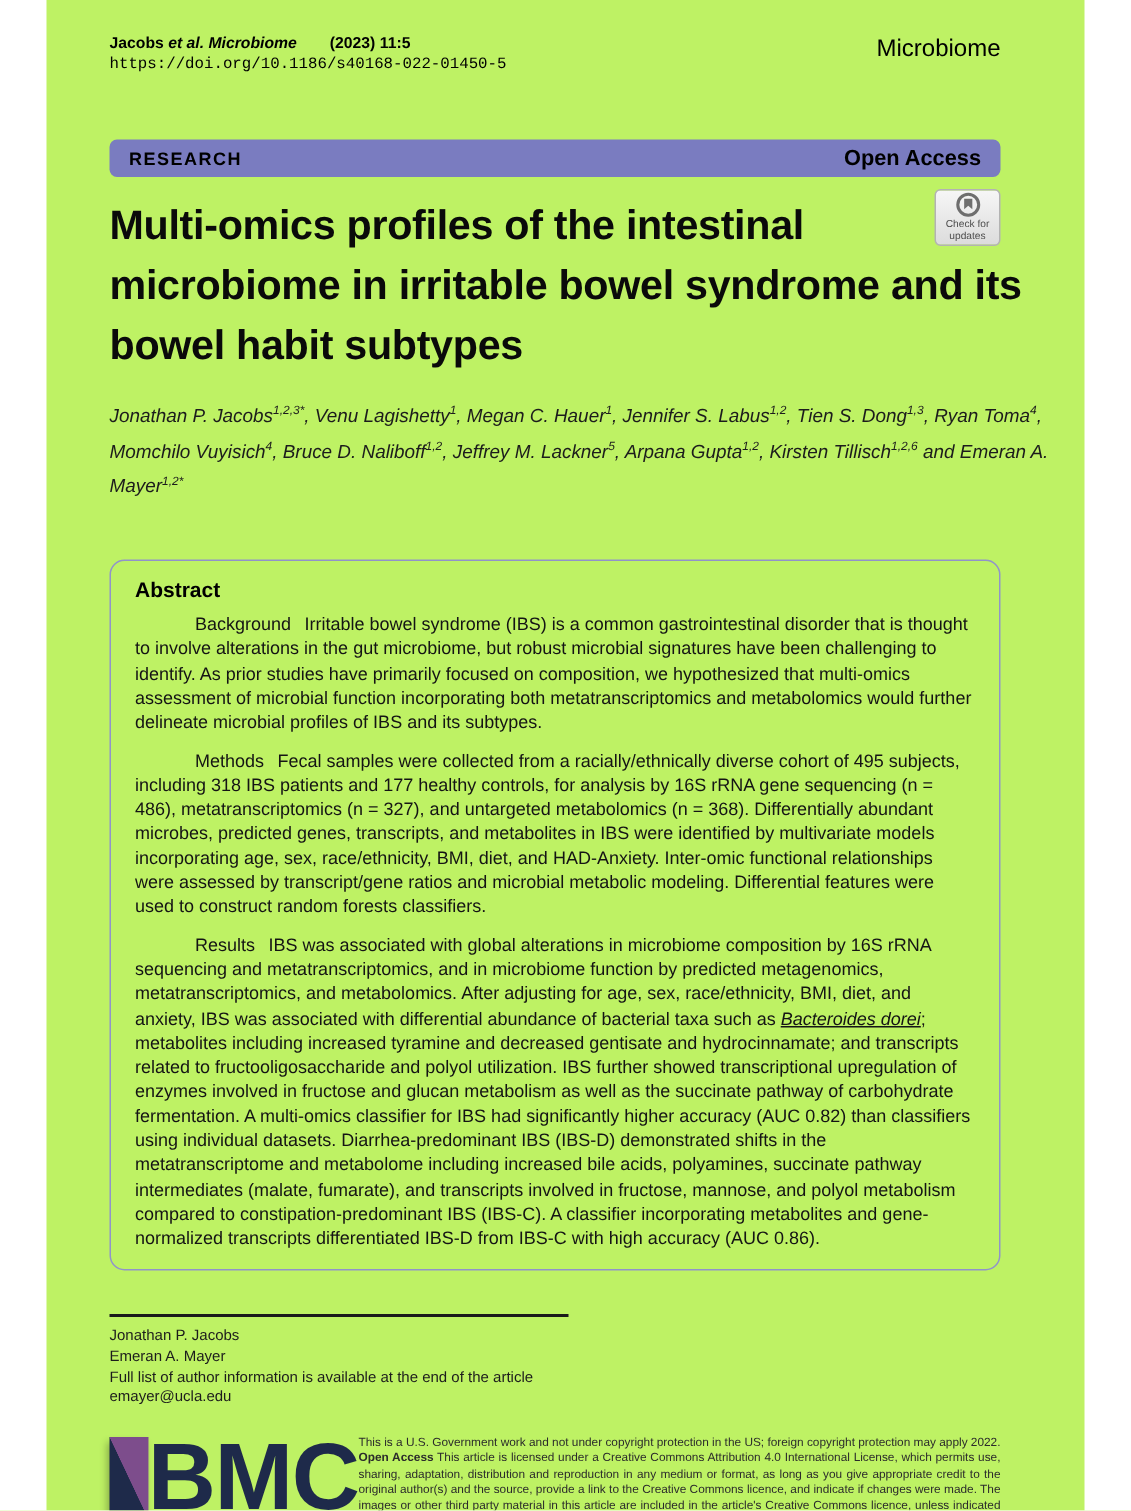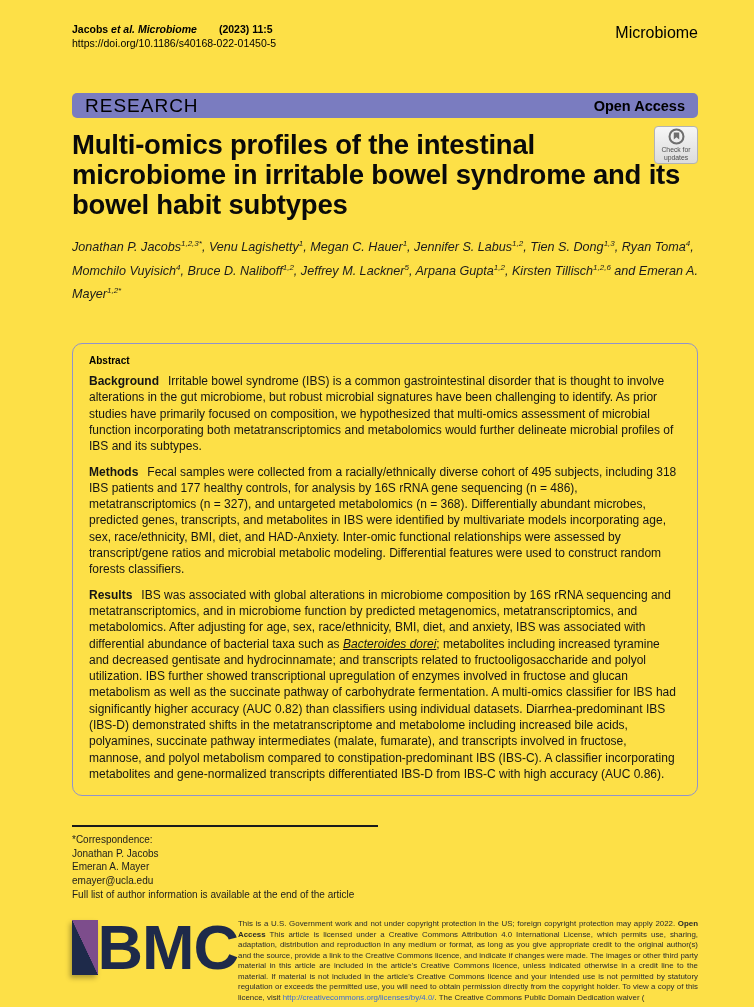--- a/index.html
+++ b/index.html
@@ -1,51 +1,51 @@
 <!DOCTYPE html>
 <html><head>
 <meta charset="utf-8">
 <style>
   * { margin: 0; padding: 0; box-sizing: border-box; }
   html, body { background: #ffffff; }
   body { font-family: "Liberation Sans", sans-serif; color: #111; }
   .page {
     position: relative;
-    width: 754px; height: 1007px;
+    width: 692px; height: 1007px;
     margin: 0 auto;
-    background: #fde047;
+    background: #bef264;
     overflow: hidden;
-    padding: 22px 56px 0 72px;
+    padding: 22px 56px 0 42px;
   }
 
   
   .top-header { display: flex; justify-content: space-between; align-items: flex-start; }
   .cite-block { font-size: 10.5px; line-height: 14px; color: #000; }
   .cite-line1 { font-weight: 700; }
   .cite-line1 .ital { font-style: italic; }
   .cite-issue { margin-left: 22px; }
-  .cite-doi { font-weight: 400; }
+  .cite-doi { font-weight: 400; font-family: Liberation Mono, monospace; }
   .journal-name { font-size: 16px; font-weight: 400; color: #000; padding-top: 2px; }
 
   
   .banner {
     margin-top: 43px;
     height: 25px;
     background: #7a7cc0;
     border-radius: 5px;
     display: flex; justify-content: space-between; align-items: center;
     padding: 0 13px;
   }
-  .banner .label { font-size: 19px; font-weight: 400; letter-spacing: 1px; color: #000; }
+  .banner .label { font-size: 12px; font-weight: 700; letter-spacing: 1px; color: #000; }
   .banner .oa { font-size: 14.5px; font-weight: 800; color: #000; }
 
   
   .title-wrap { position: relative; margin-top: 12px; }
   .article-title {
-    font-size: 27.5px; line-height: 30px; font-weight: 600;
+    font-size: 27.5px; line-height: 40px; font-weight: 600;
     letter-spacing: -0.2px; color: #0a0a0a; width: 612px;
   }
   .check-badge {
     position: absolute; top: -4px; right: 0;
     width: 44px; height: 38px;
     background: linear-gradient(#f6f6f6, #dcdcdc);
     border: 1px solid #b3b3b3; border-radius: 4px;
     display: flex; flex-direction: column; align-items: center; justify-content: center;
     cursor: pointer;
   }
@@ -56,24 +56,24 @@
   .authors { margin-top: 14px; font-size: 12.6px; line-height: 19.5px; color: #1c1c1c; width: 640px; font-style: italic; }
   .authors sup { font-size: 8px; }
 
   
   .abstract-box {
     margin-top: 38px;
     border: 1.5px solid #9193ca;
     border-radius: 10px;
     padding: 11px 16px 13px 16px;
   }
-  .abstract-heading { font-size: 10px; font-weight: 700; color: #000; margin-bottom: 7px; }
+  .abstract-heading { font-size: 14px; font-weight: 700; color: #000; margin-bottom: 7px; }
   .abs-para { font-size: 12px; line-height: 16.3px; color: #141414; margin-bottom: 9px; }
   .abs-para:last-child { margin-bottom: 0; }
-  .abs-label { font-weight: 700; margin-right: 9px; }
+  .abs-label { font-weight: 400; margin-right: 9px; margin-left: 40px; }
   .abs-italic { font-style: italic; text-decoration: underline; }
 
   
   .correspondence { margin-top: 29px; }
   .corr-rule { width: 306px; height: 2px; background: #1a1a1a; margin-bottom: 6px; }
   .corr-line { font-size: 10px; line-height: 13.6px; color: #1c1c1c; }
 
   
   .footer { margin-top: 17px; display: flex; align-items: flex-start; }
   .logo-block { display: flex; align-items: center; width: 166px; flex-shrink: 0; padding-top: 2px; }
@@ -138,25 +138,24 @@
       <span class="abs-label">Methods</span><span>Fecal samples were collected from a racially/ethnically diverse cohort of 495 subjects, including 318 IBS patients and 177 healthy controls, for analysis by 16S rRNA gene sequencing (n = 486), metatranscriptomics (n = 327), and untargeted metabolomics (n = 368). Differentially abundant microbes, predicted genes, transcripts, and metabolites in IBS were identified by multivariate models incorporating age, sex, race/ethnicity, BMI, diet, and HAD-Anxiety. Inter-omic functional relationships were assessed by transcript/gene ratios and microbial metabolic modeling. Differential features were used to construct random forests classifiers.</span>
     </p>
     <p class="abs-para">
       <span class="abs-label">Results</span><span>IBS was associated with global alterations in microbiome composition by 16S rRNA sequencing and metatranscriptomics, and in microbiome function by predicted metagenomics, metatranscriptomics, and metabolomics. After adjusting for age, sex, race/ethnicity, BMI, diet, and anxiety, IBS was associated with differential abundance of bacterial taxa such as </span><span class="abs-italic">Bacteroides dorei</span><span>; metabolites including increased tyramine and decreased gentisate and hydrocinnamate; and transcripts related to fructooligosaccharide and polyol utilization. IBS further showed transcriptional upregulation of enzymes involved in fructose and glucan metabolism as well as the succinate pathway of carbohydrate fermentation. A multi-omics classifier for IBS had significantly higher accuracy (AUC 0.82) than classifiers using individual datasets. Diarrhea-predominant IBS (IBS-D) demonstrated shifts in the metatranscriptome and metabolome including increased bile acids, polyamines, succinate pathway intermediates (malate, fumarate), and transcripts involved in fructose, mannose, and polyol metabolism compared to constipation-predominant IBS (IBS-C). A classifier incorporating metabolites and gene-normalized transcripts differentiated IBS-D from IBS-C with high accuracy (AUC 0.86).</span>
     </p>
   </div>
 
   <div class="correspondence">
     <div class="corr-rule"></div>
     <div>
-        <div class="corr-line">*Correspondence:</div>
         <div class="corr-line">Jonathan P. Jacobs</div>
         <div class="corr-line">Emeran A. Mayer</div>
+        <div class="corr-line">Full list of author information is available at the end of the article</div>
         <div class="corr-line">emayer@ucla.edu</div>
-        <div class="corr-line">Full list of author information is available at the end of the article</div>
       </div>
   </div>
 
   <div class="footer">
     <div class="logo-block">
       <div class="logo-square"></div>
       <div class="logo-text">BMC</div>
     </div>
     <div class="license-text"><span class="seg-normal">This is a U.S. Government work and not under copyright protection in the US; foreign copyright protection may apply 2022. </span><span class="seg-bold">Open Access</span><span class="seg-normal"> This article is licensed under a Creative Commons Attribution 4.0 International License, which permits use, sharing, adaptation, distribution and reproduction in any medium or format, as long as you give appropriate credit to the original author(s) and the source, provide a link to the Creative Commons licence, and indicate if changes were made. The images or other third party material in this article are included in the article's Creative Commons licence, unless indicated otherwise in a credit line to the material. If material is not included in the article's Creative Commons licence and your intended use is not permitted by statutory regulation or exceeds the permitted use, you will need to obtain permission directly from the copyright holder. To view a copy of this licence, visit </span><span class="seg-link">http://creativecommons.org/licenses/by/4.0/</span><span class="seg-normal">. The Creative Commons Public Domain Dedication waiver (</span></div>
   </div>

